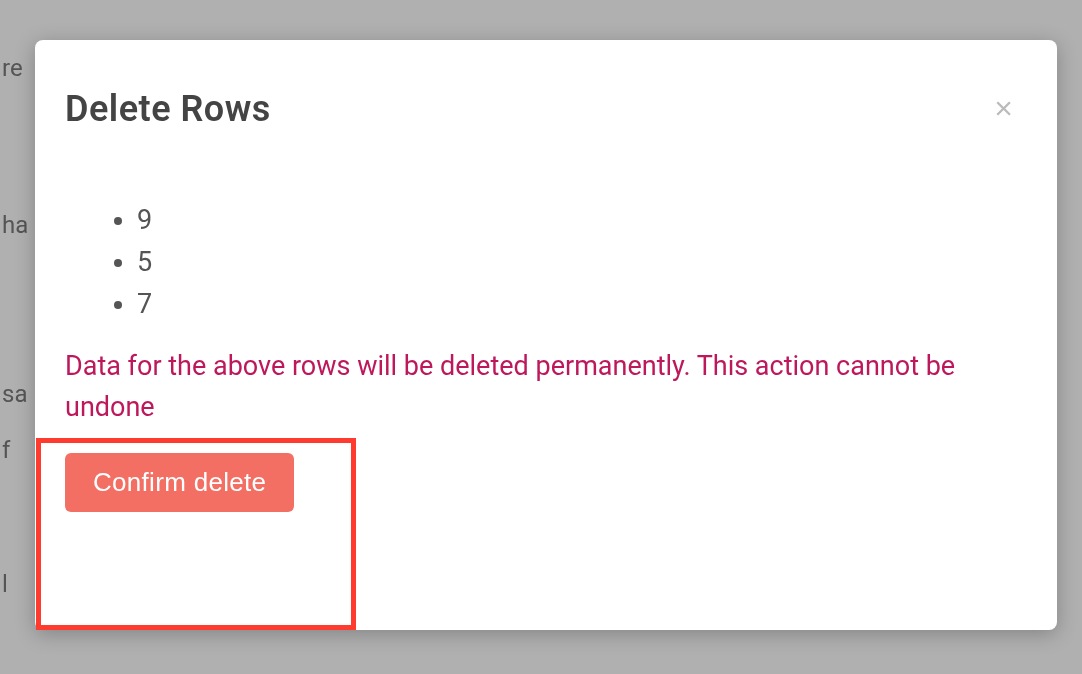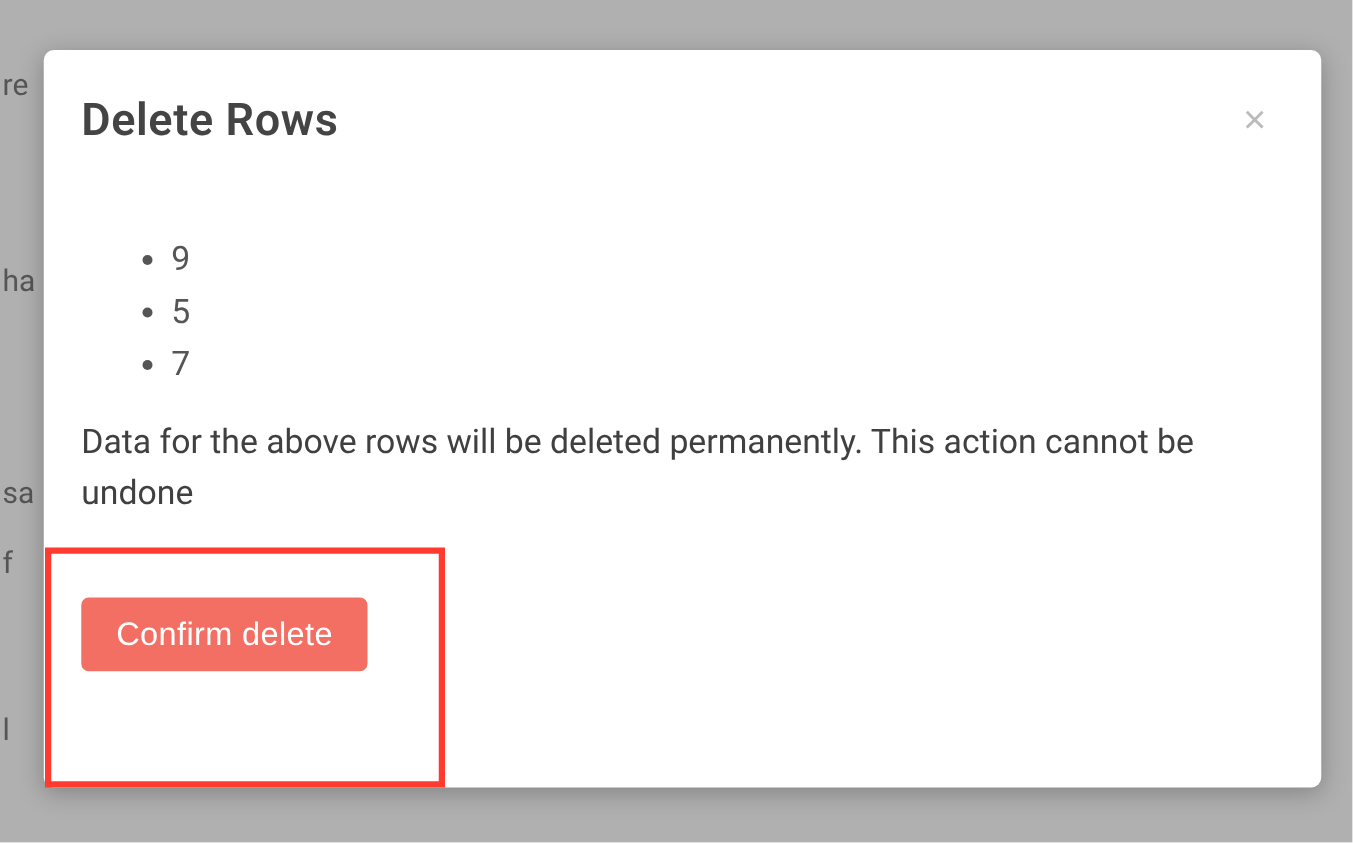--- a/index.html
+++ b/index.html
@@ -36,21 +36,21 @@
     }
     .modal {
       position: absolute;
       left: 35px;
       top: 40px;
       width: 1022px;
       height: 590px;
       background: #ffffff;
       border-radius: 8px;
       box-shadow: 0 4px 20px rgba(0,0,0,0.25);
-      padding: 35px 40px 40px 30px;
+      padding: 48px 40px 40px 30px;
     }
     .modal-header {
       display: flex;
       justify-content: space-between;
       align-items: flex-start;
     }
     .modal-title {
       font-size: 36px;
       font-weight: 600;
       color: #444444;
@@ -80,24 +80,24 @@
       padding-left: 72px;
       margin-bottom: 20px;
     }
     .row-list li {
       font-size: 27px;
       color: #555555;
       line-height: 1.55;
     }
     .warning-text {
       font-size: 27px;
-      color: #404040;
+      color: #be185d;
     }
     .confirm-btn {
-      margin-top: 62px;
+      margin-top: 24px;
       background: #f36f63;
       color: #ffffff;
       border: none;
       border-radius: 6px;
       padding: 14px 28px;
       font-size: 26px;
       font-weight: 400;
       cursor: pointer;
       letter-spacing: 0.3px;
     }

